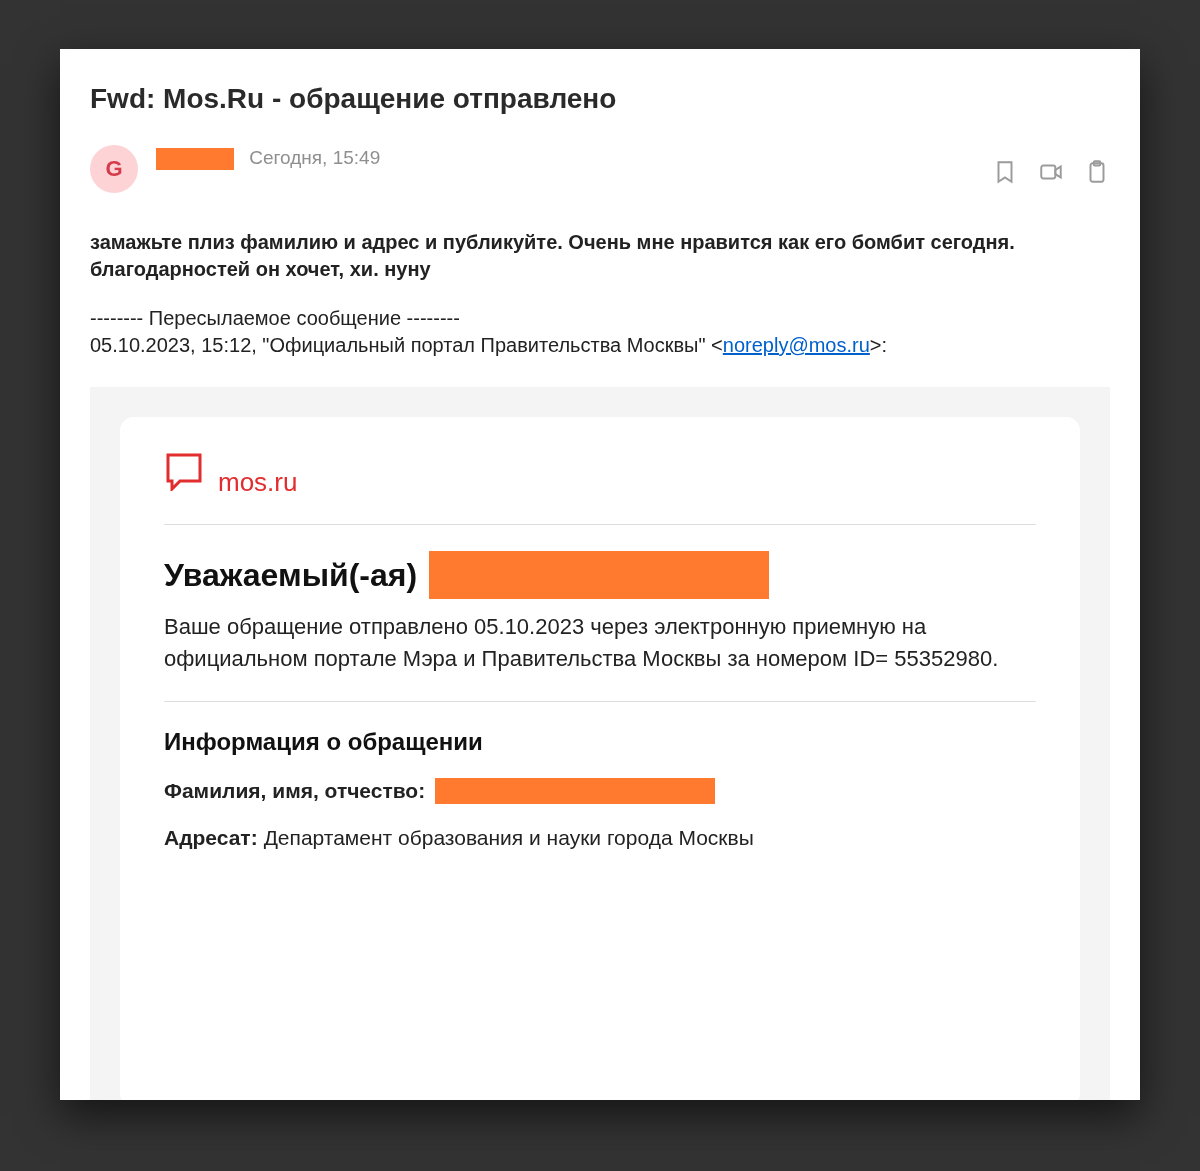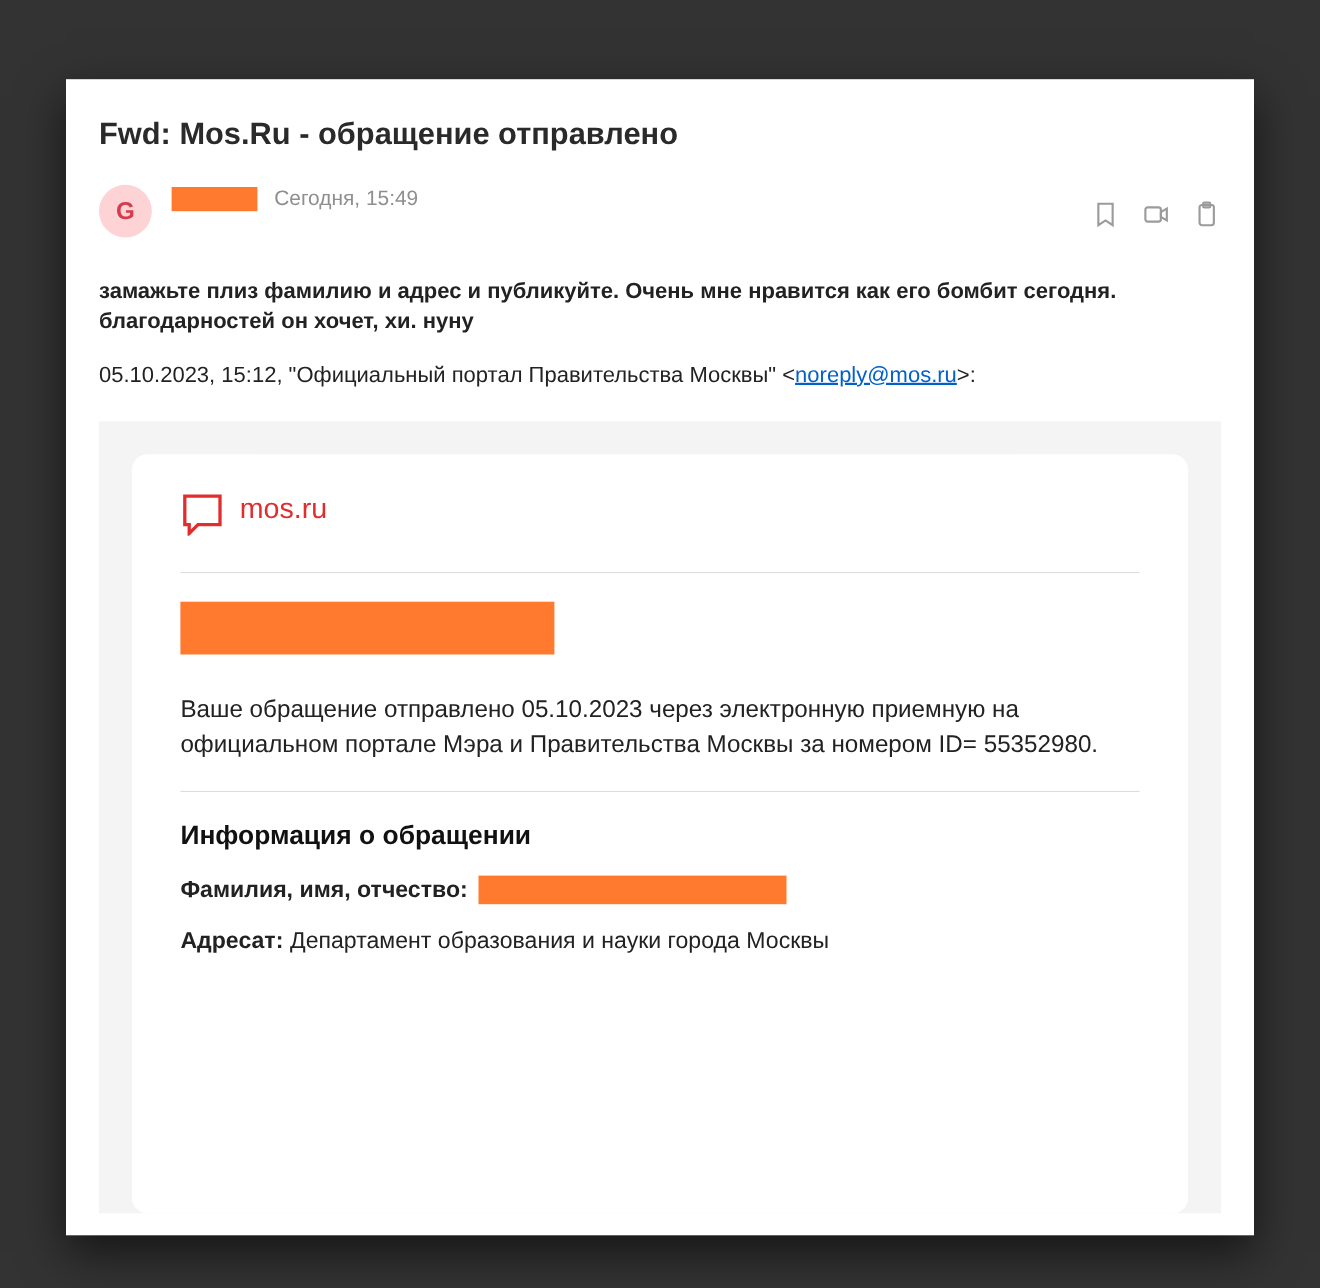--- a/index.html
+++ b/index.html
@@ -7,21 +7,21 @@
     padding: 0;
     width: 1200px;
     height: 1171px;
     background: #333333;
     font-family: Arial, Helvetica, sans-serif;
     overflow: hidden;
   }
   .email-window {
     position: absolute;
     left: 60px;
-    top: 72px;
+    top: 49px;
     width: 1080px;
     height: 1051px;
     background: #ffffff;
     box-shadow: 0 15px 40px rgba(0,0,0,0.6);
     overflow: hidden;
   }
 
   
   .subject {
     padding: 34px 30px 8px 30px;
@@ -101,21 +101,21 @@
   .embed-card {
     background: #ffffff;
     border-radius: 14px;
     padding: 34px 44px 0 44px;
     height: 100%;
     box-sizing: border-box;
     overflow: hidden;
   }
   .mosru-logo {
     display: flex;
-    align-items: flex-start;
+    align-items: flex-end;
     gap: 14px;
     color: #e12d2d;
     font-size: 26px;
     font-weight: 500;
   }
   .mosru-logo svg { width: 40px; height: 40px; }
   hr.sep {
     border: none;
     border-top: 1px solid #ddd;
     margin: 26px 0;
@@ -134,21 +134,21 @@
   .redact-big {
     display: inline-block;
     width: 340px;
     height: 48px;
     background: #ff7a2f;
   }
   .appeal-text {
     font-size: 22px;
     color: #222;
     line-height: 1.45;
-    margin-top: 34px;
+    margin-top: 12px;
   }
   .info-heading {
     font-size: 24px;
     font-weight: bold;
     color: #111;
     margin-top: 22px;
   }
   .info-line {
     font-size: 21px;
     color: #222;
@@ -201,40 +201,42 @@
             <rect x="6" y="4" width="12" height="17" rx="2"></rect>
             <rect x="9" y="2" width="6" height="4" rx="1"></rect>
           </svg>
       </span>
     </div>
   </div>
 
   <div class="body-text">замажьте плиз фамилию и адрес и публикуйте. Очень мне нравится как его бомбит сегодня. благодарностей он хочет, хи. нуну</div>
 
   <div class="forward-block">
+    <div>-------- Пересылаемое сообщение --------</div>
     <div>
       <span>05.10.2023, 15:12, "Официальный портал Правительства Москвы" &lt;</span><a class="mail-link">noreply@mos.ru</a><span>&gt;:</span>
     </div>
   </div>
 
   <div class="embed-outer">
     <div class="embed-card">
 
       <div class="mosru-logo">
         <span>
           <svg viewBox="0 0 40 40">
             <path d="M4 4 H36 V30 H16 L8 38 V30 H4 Z" fill="none" stroke="#e12d2d" stroke-width="3" stroke-linejoin="miter"></path>
           </svg>
         </span>
         <span>mos.ru</span>
       </div>
 
       <hr class="sep">
 
       <div class="greeting-row">
+        <span class="greeting">Уважаемый(-ая)</span>
         <span class="redact-big"></span>
       </div>
 
       <div class="appeal-text">Ваше обращение отправлено 05.10.2023 через электронную приемную на официальном портале Мэра и Правительства Москвы за номером ID= 55352980.</div>
 
       <hr class="sep">
 
       <div class="info-heading">Информация о обращении</div>
 
       <div class="info-line">

